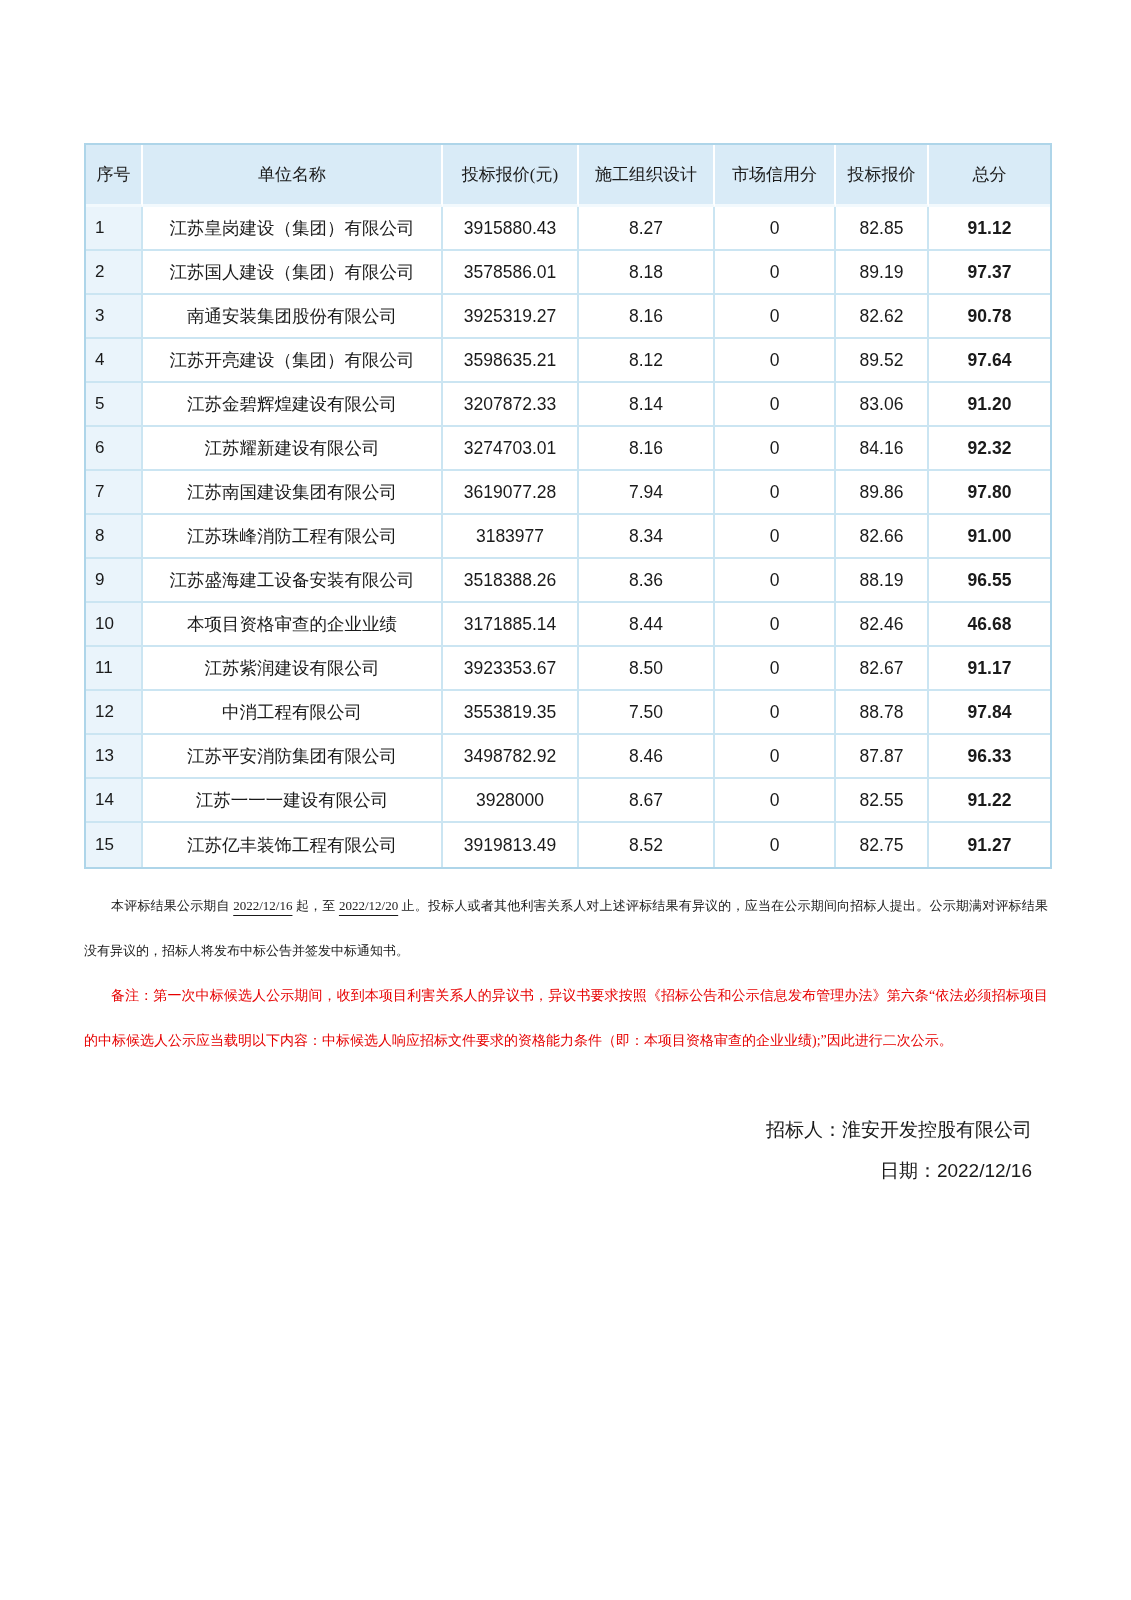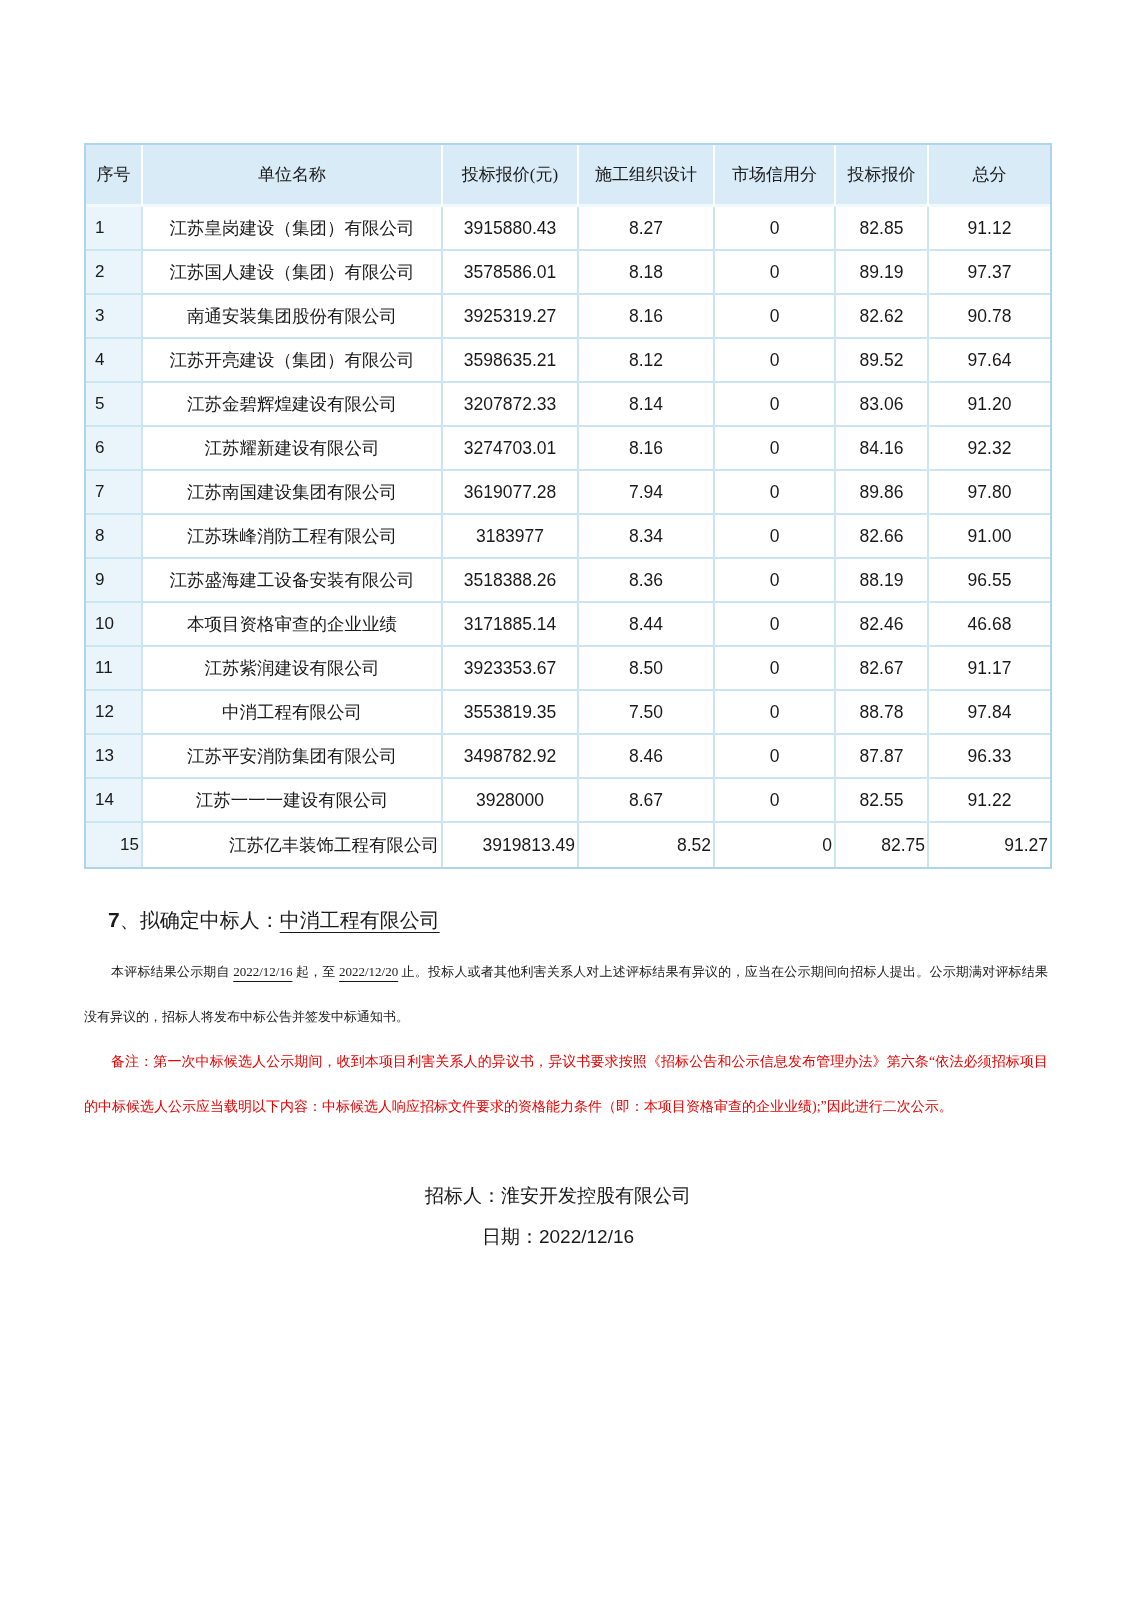--- a/index.html
+++ b/index.html
@@ -50,22 +50,22 @@
     background: #ffffff;
     font-size: 17.5px;
     height: 44px;
     text-align: center;
     vertical-align: middle;
     border-right: 2px solid var(--border);
     border-bottom: 2px solid var(--border);
     font-family: "Liberation Sans", "DejaVu Sans", sans-serif;
     padding: 0 2px;
   }
-  table.eval td:last-child { border-right: none; }
-  table.eval tr:last-child td { border-bottom: none; text-align: right; }
+  table.eval td:last-child { border-right: none; font-weight: bold; }
+  table.eval tr:last-child td { border-bottom: none; }
   table.eval td:first-child {
     background: var(--first-col-bg);
     text-align: left;
     padding-left: 9px;
     font-size: 17px;
   }
   table.eval td:nth-child(2) {
     font-family: "Liberation Serif", "DejaVu Serif", serif;
   }
 
@@ -103,21 +103,21 @@
     color: var(--remark-red);
     width: 964px;
   }
 
   .signature {
     margin-top: 46px;
     text-align: right;
     padding-right: 16px;
     font-size: 19px;
   }
-  .signature p { margin: 0; line-height: 41px; text-align: center; }
+  .signature p { margin: 0; line-height: 41px; }
   .signature .sans {
     font-family: "Liberation Sans", "DejaVu Sans", sans-serif;
   }
 </style>
 </head>
 <body>
 
 <div class="page">
 
   <table class="eval">
@@ -273,21 +273,20 @@
           <td>江苏亿丰装饰工程有限公司</td>
           <td>3919813.49</td>
           <td>8.52</td>
           <td>0</td>
           <td>82.75</td>
           <td>91.27</td>
         </tr>
       </tbody>
   </table>
 
-  <p class="section7"><span class="num">7</span><span>、拟确定中标人：</span><span class="underline">中消工程有限公司</span></p>
 
   <p class="notice"><span>本评标结果公示期自 </span><span class="underline">2022/12/16</span><span> 起，至 </span><span class="underline">2022/12/20</span><span> 止。投标人或者其他利害关系人对上述评标结果有异议的，应当在公示期间向招标人提出。公示期满对评标结果没有异议的，招标人将发布中标公告并签发中标通知书。</span></p>
 
   <p class="remark">备注：第一次中标候选人公示期间，收到本项目利害关系人的异议书，异议书要求按照《招标公告和公示信息发布管理办法》第六条“依法必须招标项目的中标候选人公示应当载明以下内容：中标候选人响应招标文件要求的资格能力条件（即：本项目资格审查的企业业绩);”因此进行二次公示。</p>
 
   <div class="signature">
     <p><span>招标人：</span><span>淮安开发控股有限公司</span></p>
     <p><span>日期：</span><span class="sans">2022/12/16</span></p>
   </div>
 

